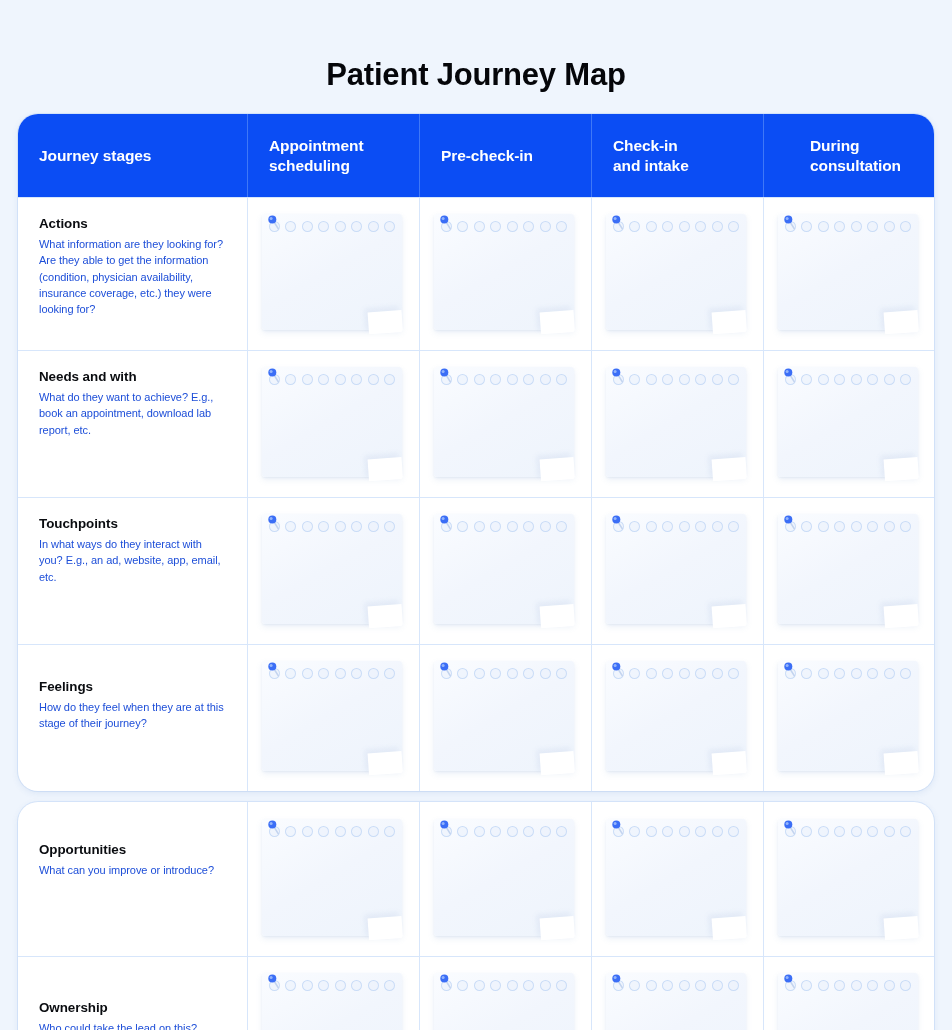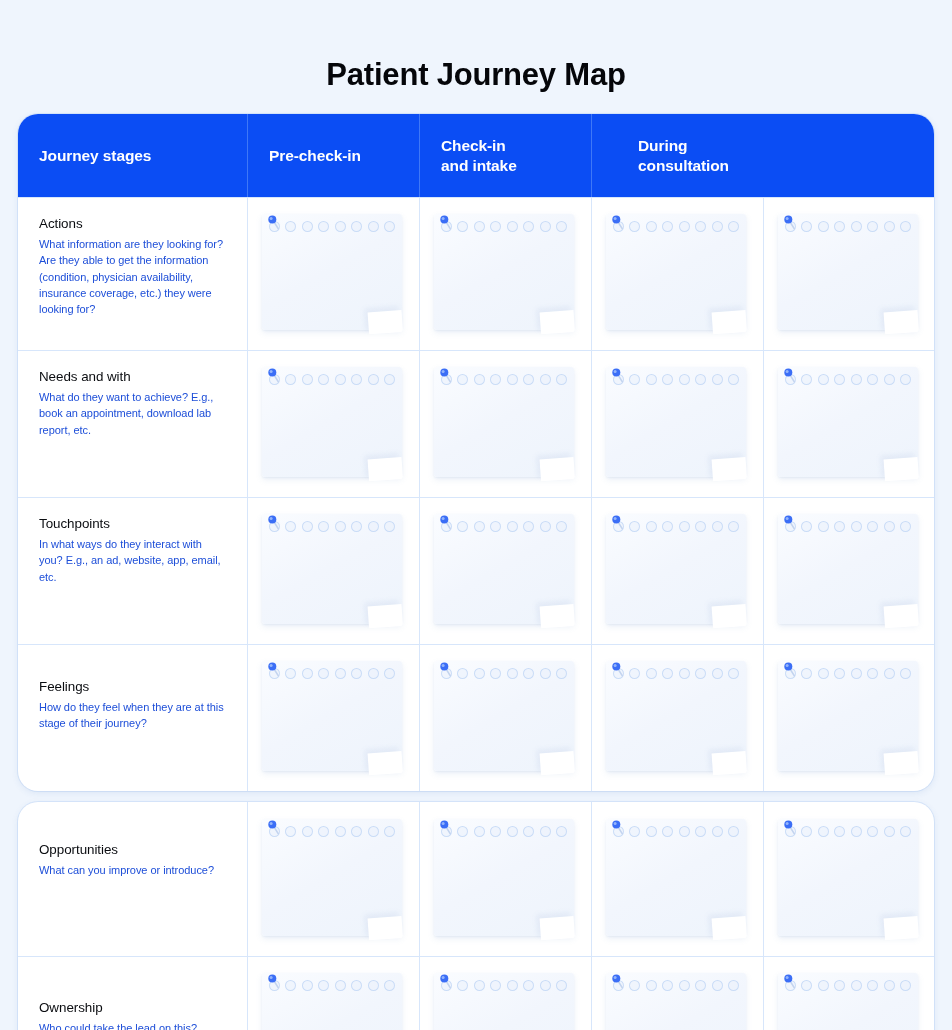--- a/index.html
+++ b/index.html
@@ -97,21 +97,21 @@
     border-right: 1px solid #d7e6fb;
   }
   .body-row .cell:last-child { border-right: none; }
 
   
   .stage-inner {
     padding: 19px 20px 16px 21px;
   }
   .stage-title {
     font-size: 13.4px;
-    font-weight: 400;
+    font-weight: 700;
     color: #0a0c10;
     letter-spacing: -0.05px;
     margin-bottom: 5px;
   }
   .stage-desc {
     font-size: 11px;
     line-height: 1.48;
     color: #1d4ed8;
     letter-spacing: -0.05px;
   }
@@ -190,20 +190,24 @@
 
   <div class="board">
 
     <div class="block">
 
       <div class="row head">
         <div class="cell stage">
           <span class="head-label">Journey stages</span>
         </div>
         <div class="cell col">
+          <span class="head-label">Appointment
+scheduling</span>
+        </div>
+        <div class="cell col">
           <span class="head-label">Pre-check-in</span>
         </div>
         <div class="cell col">
           <span class="head-label">Check-in
 and intake</span>
         </div>
         <div class="cell col">
           <span class="head-label">During
 consultation</span>
         </div>

